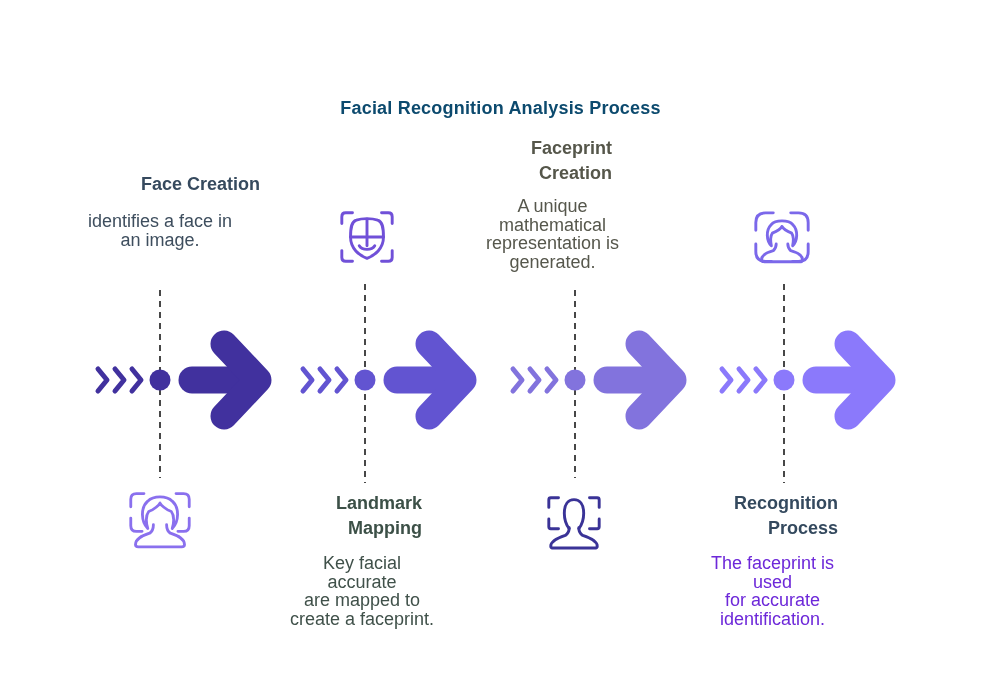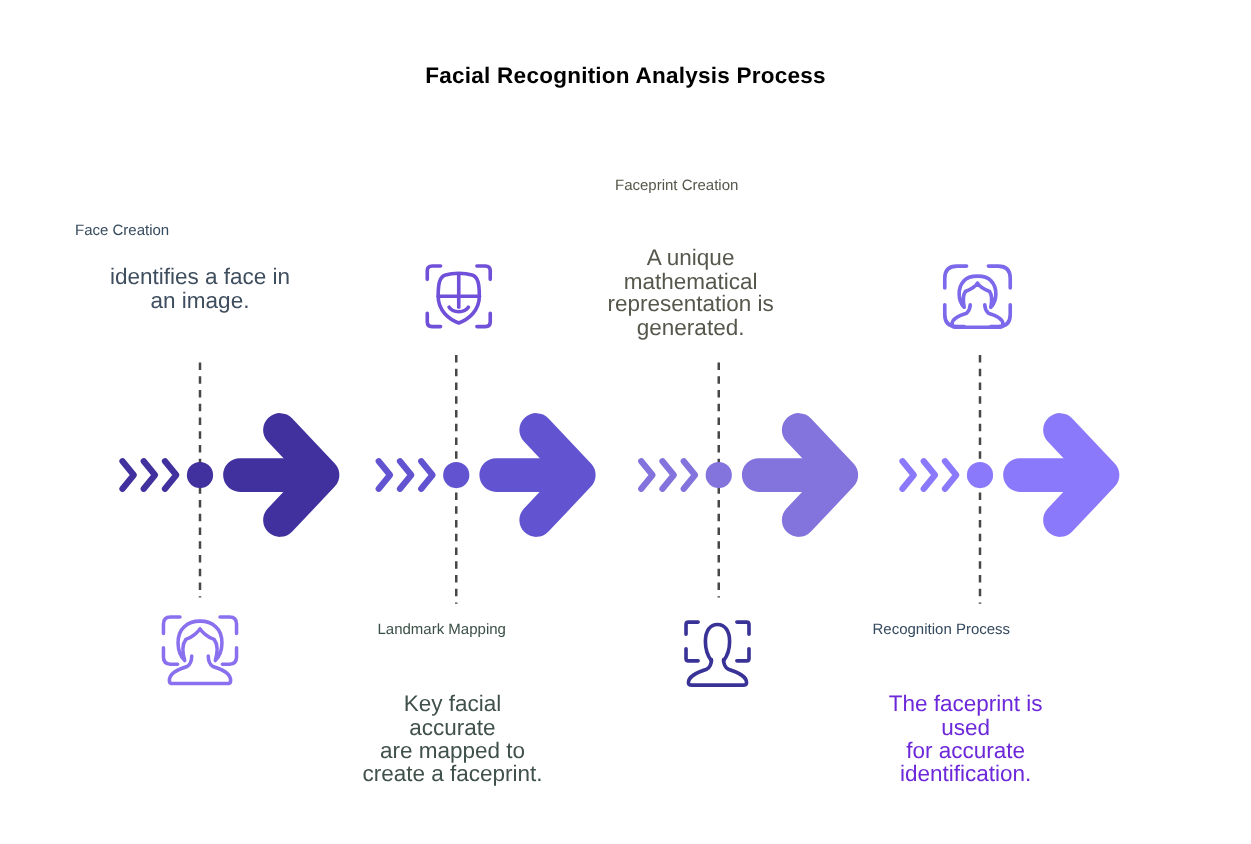--- a/index.html
+++ b/index.html
@@ -5,21 +5,21 @@
   html,body{margin:0;padding:0;background:#fff;}
   #canvas{
     position:relative;width:1001px;height:675px;background:#ffffff;
     font-family:"Liberation Sans","DejaVu Sans",sans-serif;overflow:hidden;
   }
   .title{
     position:absolute;left:0;right:0;top:50px;text-align:center;
     font-size:18px;font-weight:bold;letter-spacing:.2px;
   }
   .step-heading{
-    position:absolute;font-size:12px;font-weight:normal;text-align:left;line-height:25px;
+    position:absolute;font-size:18px;font-weight:bold;text-align:right;line-height:25px;
   }
   #h1{left:60px;top:172px;width:200px;}
   #h2{left:302px;top:491px;width:120px;}
   #h3{left:492px;top:136px;width:120px;}
   #h4{left:698px;top:491px;width:140px;}
   .step-desc{
     position:absolute;font-size:18px;text-align:center;line-height:18.5px;
   }
   #d1{left:85px;top:212px;width:150px;}
   #d2{left:287px;top:554px;width:150px;}
@@ -31,21 +31,21 @@
   #i3{left:541px;top:488px;}
   #i4{left:750px;top:207px;}
   svg{display:block;}
   #timeline-layer{position:absolute;left:0;top:0;}
 </style>
 </head>
 <body>
 
 <div id="canvas">
 
-  <div class="title" style="color: #000000;">Facial Recognition Analysis Process</div>
+  <div class="title" style="color: #0c4a6e; margin-top: 48px;">Facial Recognition Analysis Process</div>
 
   <svg id="timeline-layer" width="1001" height="675" viewBox="0 0 1001 675">
     <g fill="none" stroke-width="2" stroke-dasharray="6 5" stroke="#474747">
       <line x1="160" y1="290" x2="160" y2="478"></line>
       <line x1="365" y1="284" x2="365" y2="483"></line>
       <line x1="575" y1="290" x2="575" y2="478"></line>
       <line x1="784" y1="284" x2="784" y2="483"></line>
     </g>
 
     <g fill="none" stroke-linecap="round" stroke-linejoin="round" stroke="#41319e">

